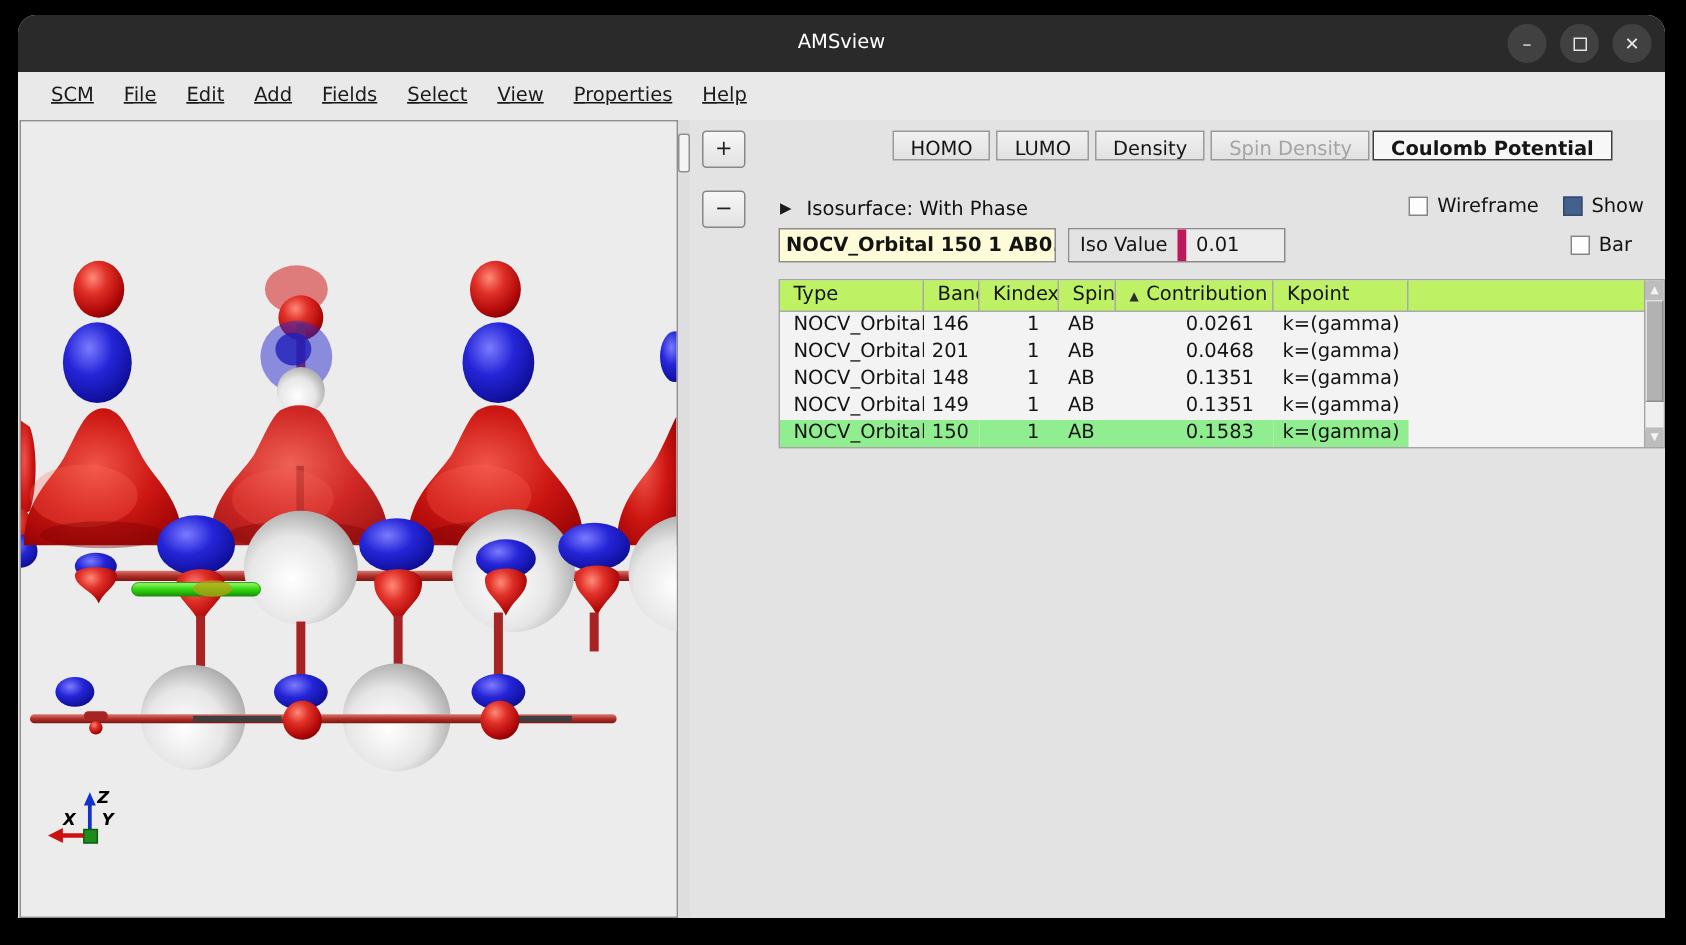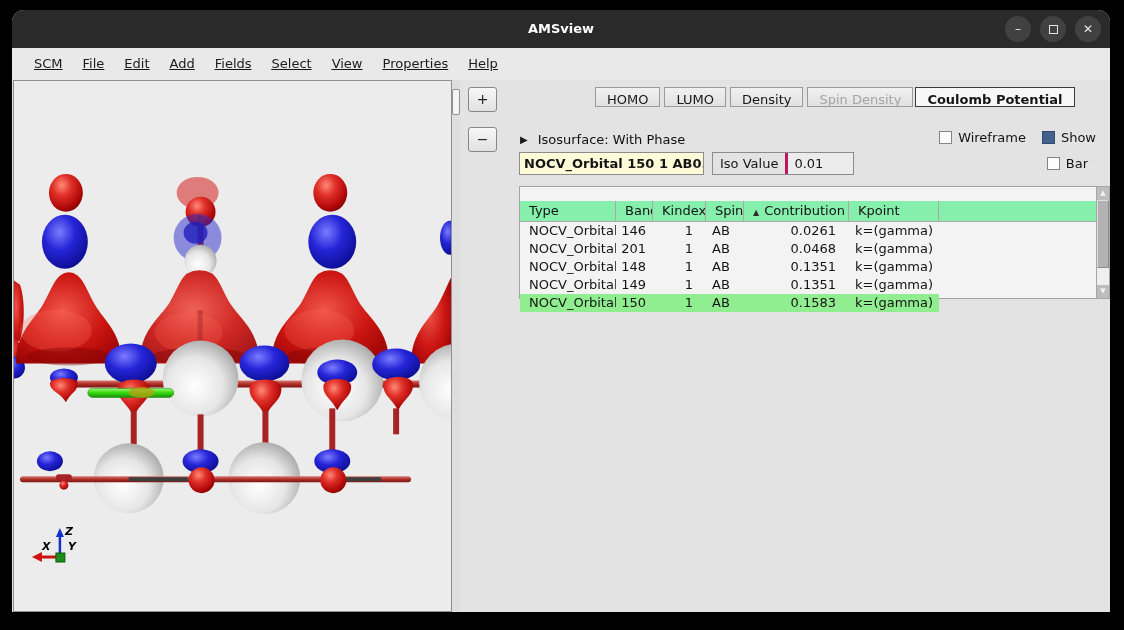--- a/index.html
+++ b/index.html
@@ -5,21 +5,21 @@
   * { margin:0; padding:0; box-sizing:border-box; }
   html,body { width:1124px; height:630px; background:#000; overflow:hidden;
               font-family:"DejaVu Sans", sans-serif; font-size:13px; color:#141414; }
 
   .window { position:absolute; left:12px; top:10px; width:1098px; height:602px;
             background:#e3e3e3; border-radius:12px 12px 0 0; overflow:hidden; }
 
   
   .titlebar { position:absolute; left:0; top:0; right:0; height:38px; background:#2a2a2a; }
   .title { position:absolute; left:0; right:0; top:0; height:38px; line-height:38px;
-           text-align:center; color:#fff; font-weight:bold; }
+           text-align:center; color:#fff; font-weight:normal; }
   .winbtns { position:absolute; right:9px; top:6px; display:flex; gap:9px; }
   .winbtn { width:26px; height:26px; border-radius:50%; background:#414141; color:#e6e6e6;
             display:flex; align-items:center; justify-content:center; font-size:12px; line-height:1; }
   .winbtn .sq { width:9px; height:9px; border:1.4px solid #e6e6e6; display:block; }
 
   
   .menubar { position:absolute; left:0; top:38px; right:0; height:32px; background:#e9e9e9;
              display:flex; align-items:center; padding-left:12px;text-decoration:underline; }
   .menu-item { padding:0 10px; height:32px; line-height:32px; color:#1b1b1b; }
   .menu-item .accel { text-decoration:underline; }
@@ -56,29 +56,29 @@
   .cb { display:flex; align-items:center; gap:6px; }
   .cb .box { width:13px; height:13px; background:#fdfdfd; border:1px solid #858585; }
   .cb.checked .box { background:#44608c; border-color:#2f4a70; }
 
   .orbital-field { position:absolute; left:59px; top:72px; width:185px; height:23px;
                    background:#fdfbd8; border:1px solid #8c8c8c; display:flex;
                    align-items:center; justify-content:space-between; padding:0 2px 0 4px;
                    overflow:hidden; white-space:nowrap;font-weight:bold; }
   .iso-widget { position:absolute; left:252px; top:72px; height:23px; display:flex;
                 border:1px solid #8c8c8c; }
-  .iso-widget .lbl { padding:0 7px; line-height:21px; background:#e3e3e3; border-right:3px solid #be185d; }
+  .iso-widget .lbl { padding:0 7px; line-height:21px; background:#e3e3e3; border-right:6px solid #be185d; }
   .iso-widget .val { width:65px; padding:0 6px; line-height:21px; background:#ececec; }
 
   
   .tbl { position:absolute; left:59px; top:106px; width:591px; height:113px;
          background:#f3f3f3; border:1px solid #a5a5a5; }
   .tgrid { position:absolute; left:0; top:0; width:577px; }
   .thead { display:grid; grid-template-columns:96px 37px 53px 38px 105px 90px 1fr; height:21px;
-           background:#86efac;margin-top:14px; }
+           background:#bef264; }
   .th { border-right:1px solid #a9a9a9; border-bottom:1px solid #a9a9a9; line-height:20px;
         padding-left:9px; white-space:nowrap; overflow:hidden; }
   .th.filler { border-right:none; padding-left:0; }
   .th .sort { font-size:8px; margin-right:5px; color:#2c2c2c; }
   .trow { display:grid; grid-template-columns:96px 37px 53px 38px 105px 90px 1fr; height:18px; }
   .td { line-height:18px; white-space:nowrap; overflow:hidden; }
   .td.l { padding-left:9px; } .td.l2 { padding-left:6px; }
   .td.r { text-align:right; padding-right:7px; } .td.r2 { text-align:right; padding-right:13px; }
   .trow.selected .td:not(.filler) { background:#90ee90; }
 

